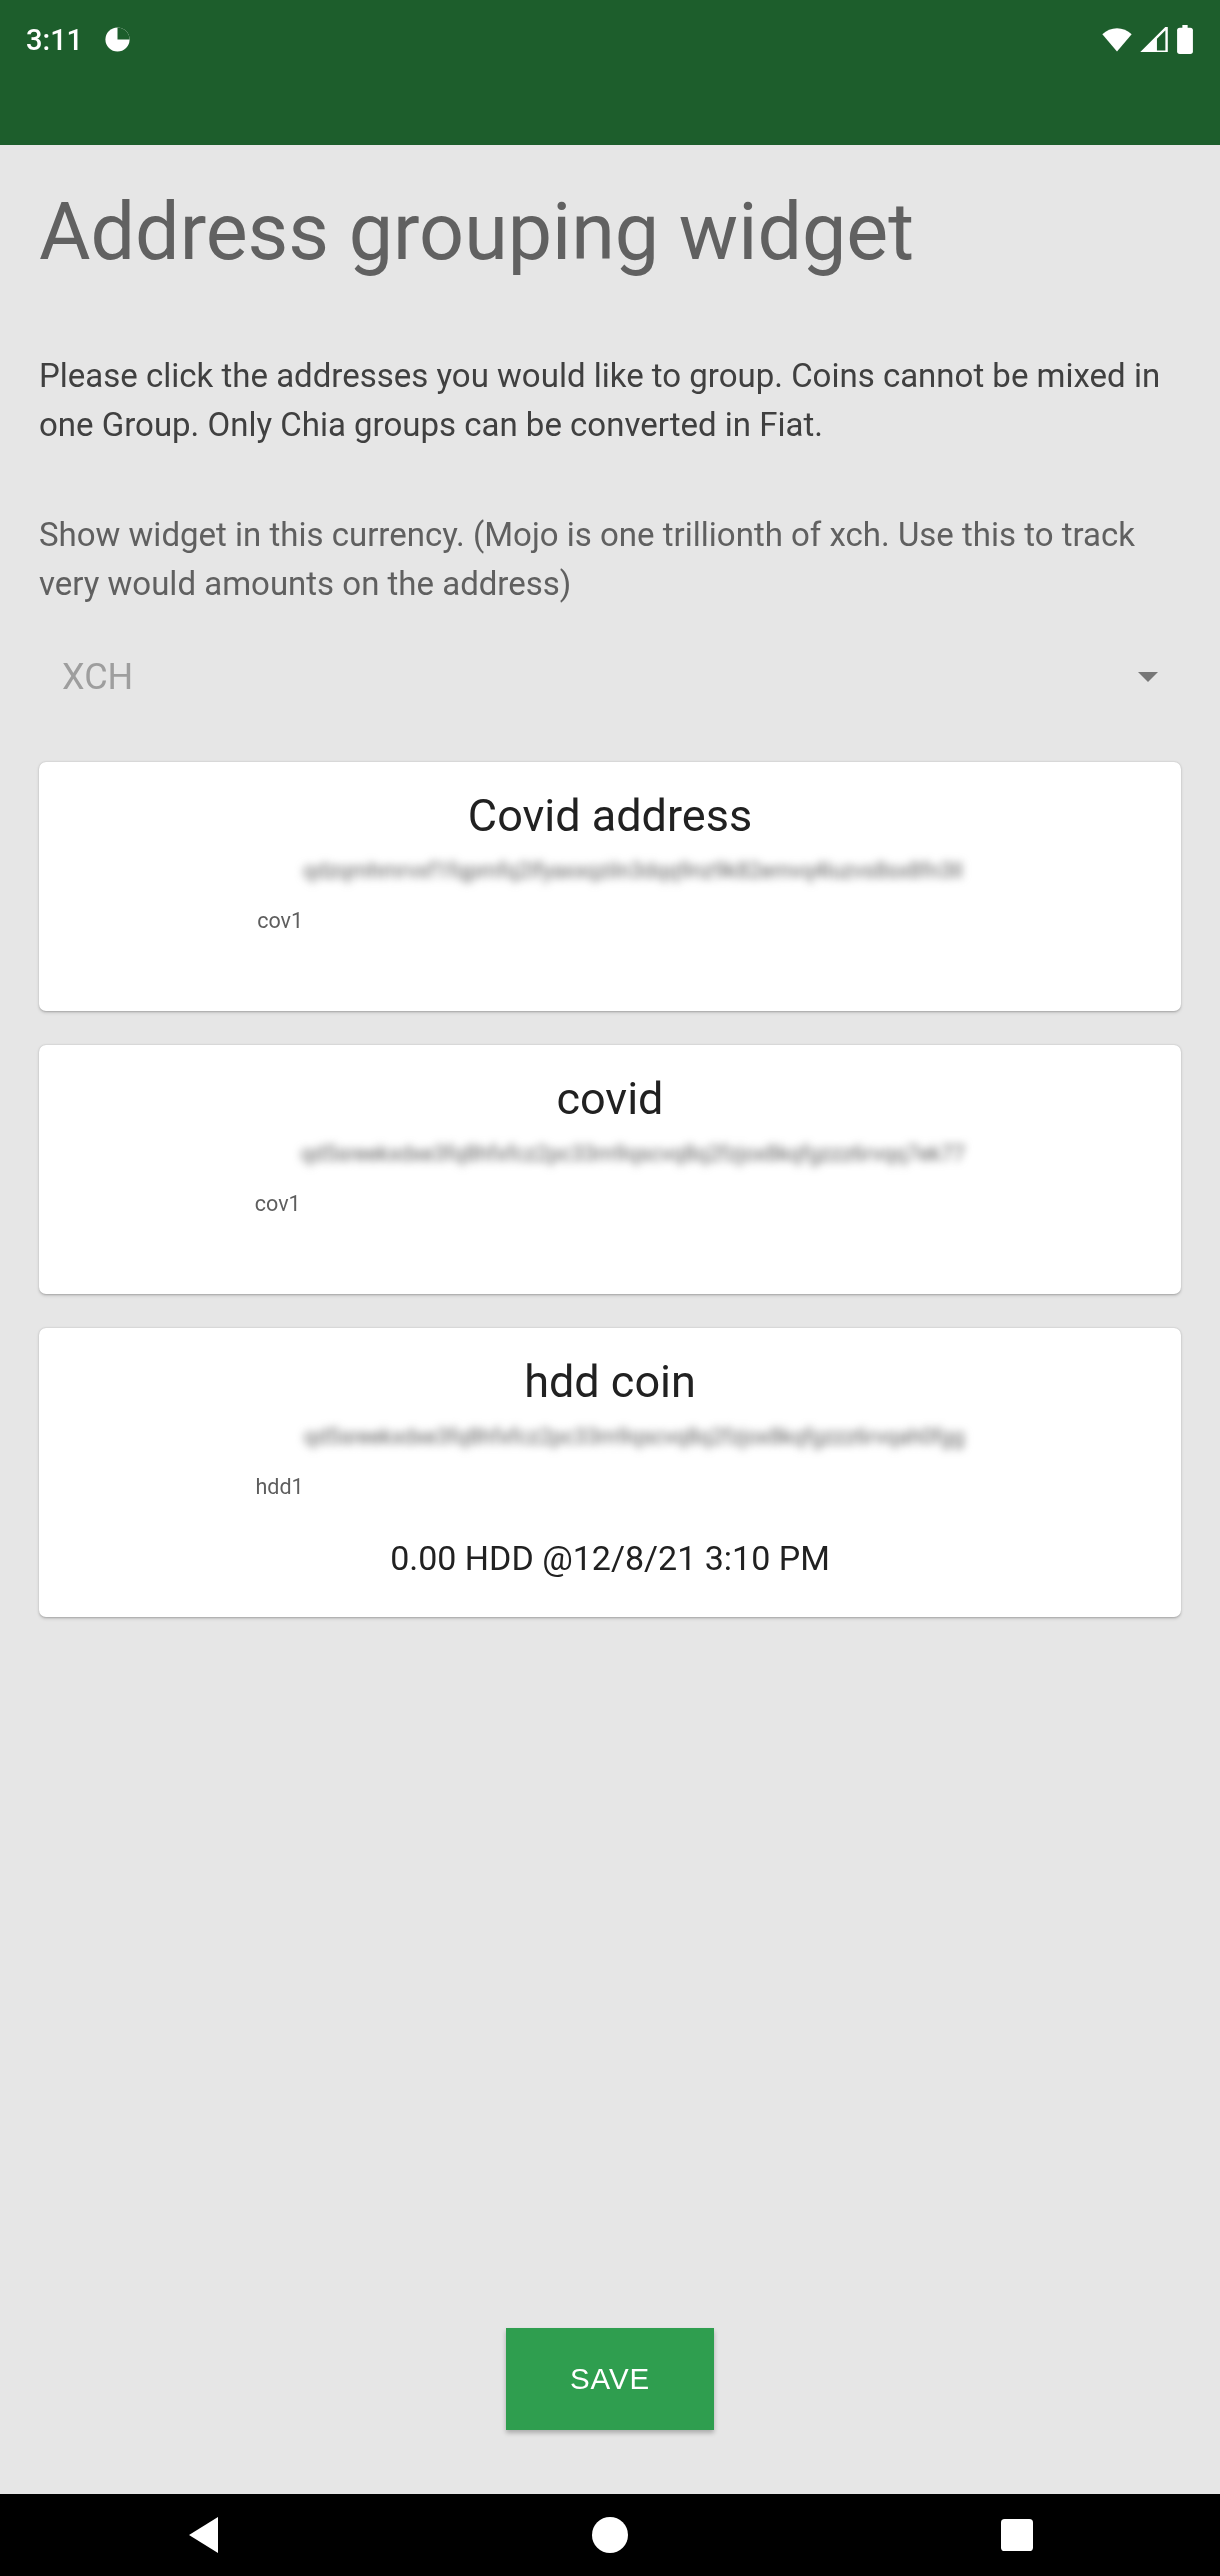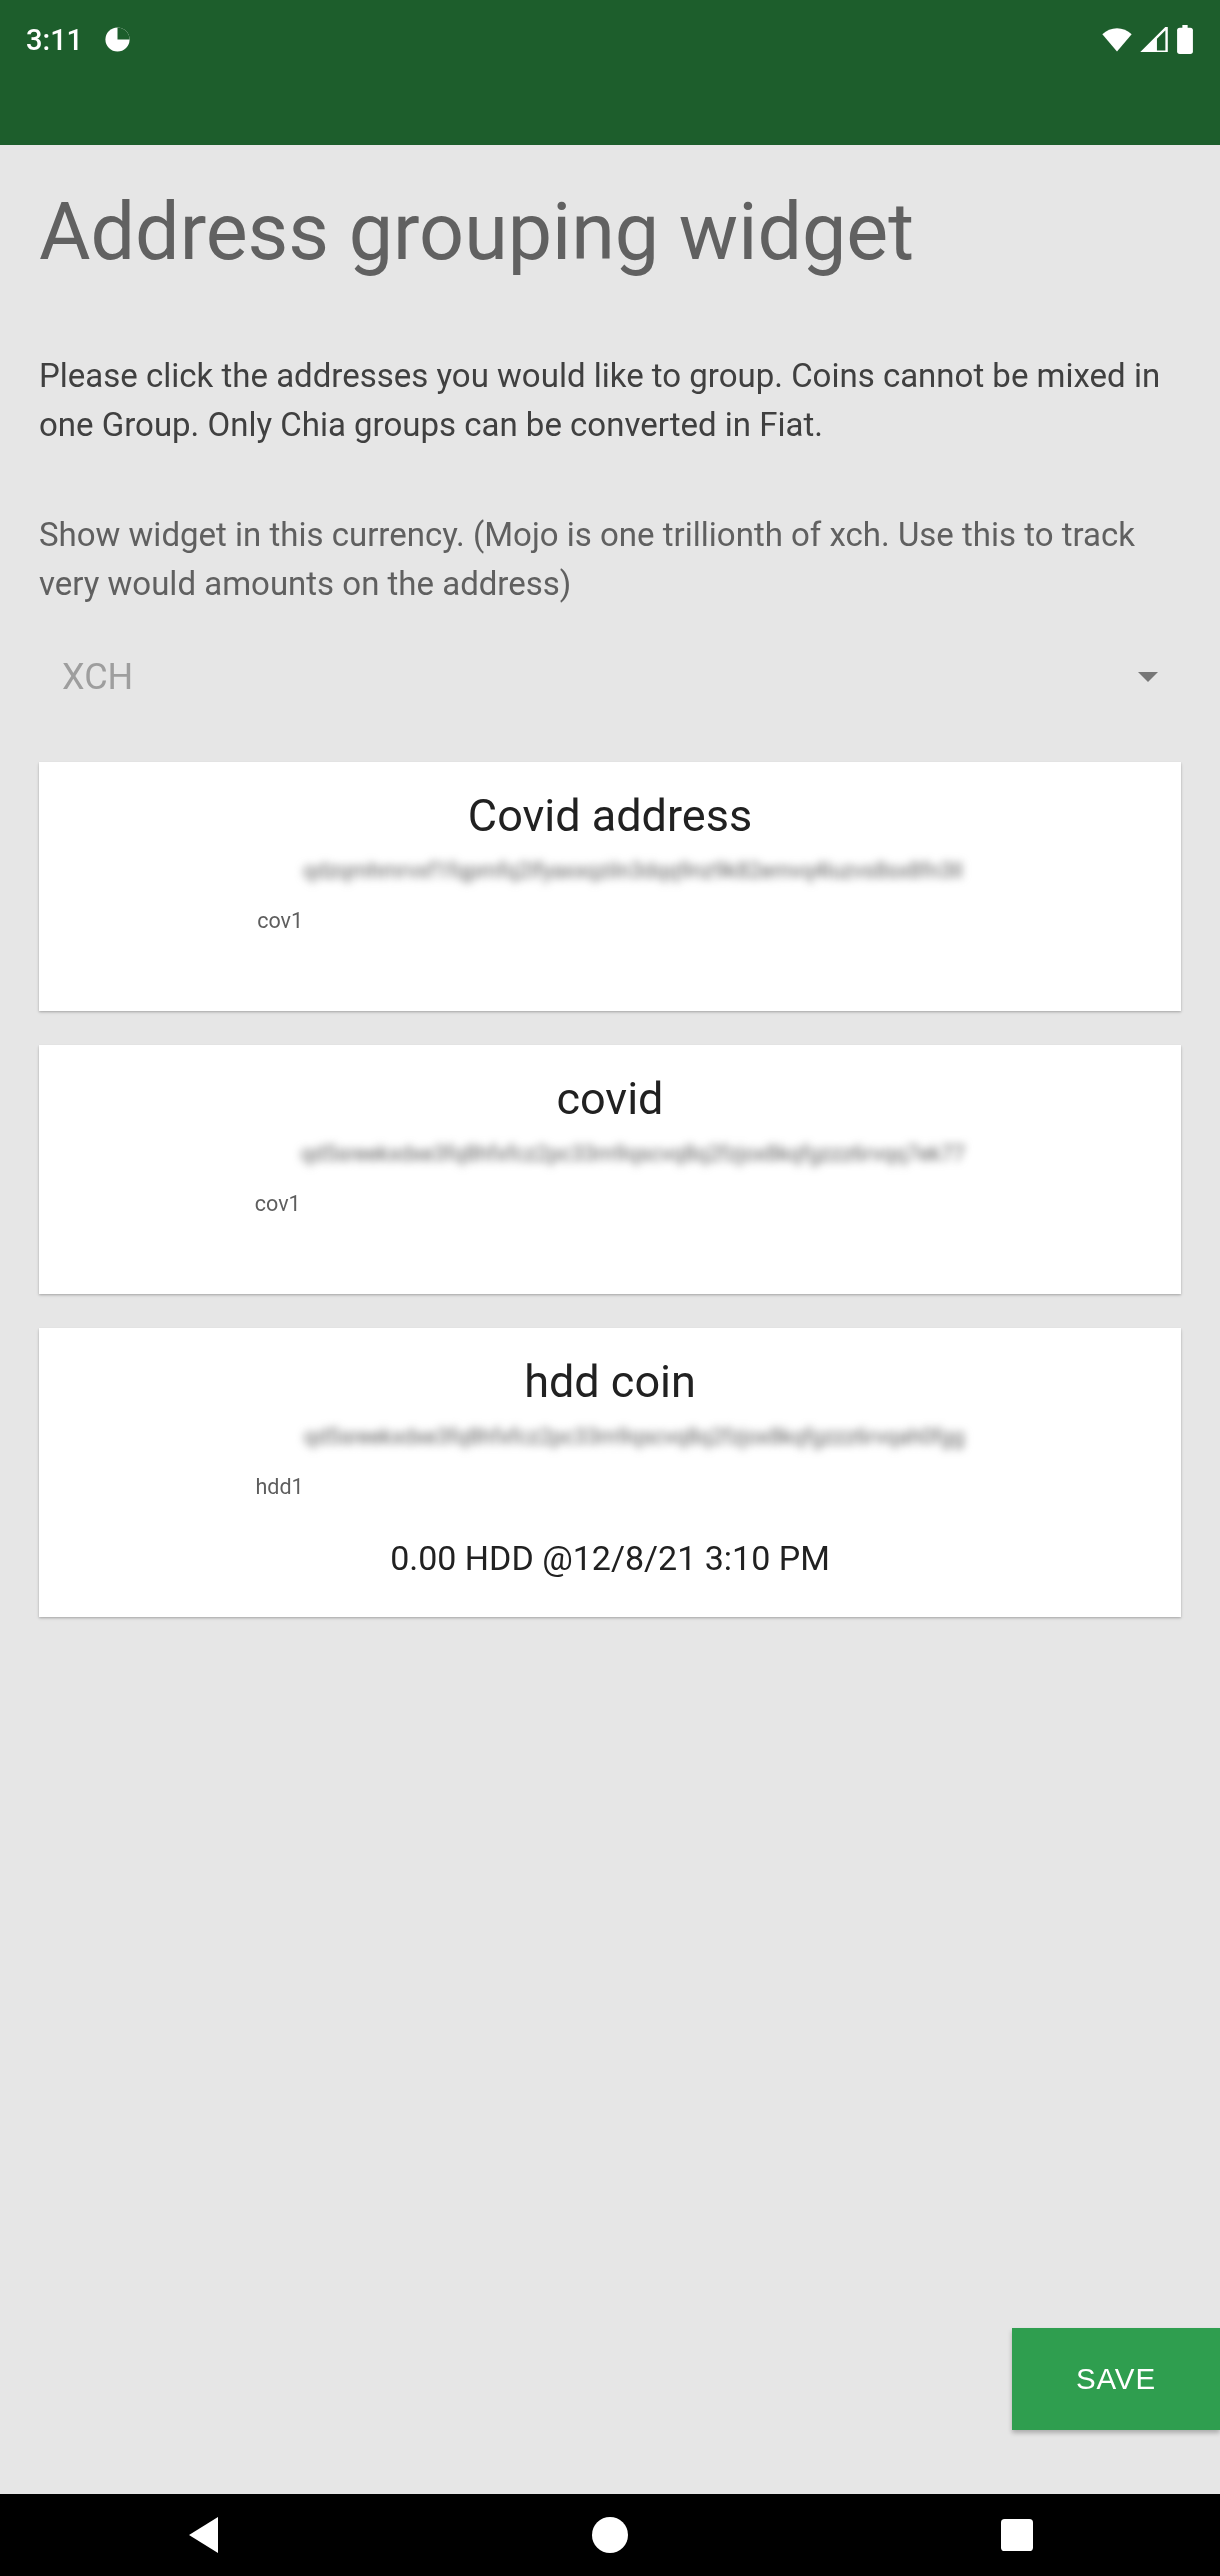--- a/index.html
+++ b/index.html
@@ -67,21 +67,21 @@
     .select-value { font-size: 36px; color: #9e9e9e; }
     .select-caret {
       width: 0; height: 0;
       border-left: 10.7px solid transparent;
       border-right: 10.7px solid transparent;
       border-top: 10.7px solid #777;
     }
     .cards { display: flex; flex-direction: column; gap: 34px; }
     .card {
       background: #fff;
-      border-radius: 0;
+      border-radius: 7px;
       box-shadow: 0 1.8px 3.6px rgba(0,0,0,0.12), 0 0.9px 1.8px rgba(0,0,0,0.18);
       padding: 27px 18px 39px 18px;
       text-align: center;
     }
     .card-title { font-size: 45px; color: #212121; margin-bottom: 16px; }
     .card-addr {
       font-size: 21.5px;
       color: #5e5e5e;
       white-space: nowrap;
       overflow: hidden;
@@ -100,21 +100,21 @@
       white-space: nowrap;
     }
     .card-balance { font-size: 34px; color: #212121; }
     .card-partial { padding-bottom: 0; }
     .card-partial .card-title { margin-bottom: 0; }
     .save-row {
       position: absolute;
       left: 0; right: 0;
       bottom: 64px;
       display: flex;
-      justify-content: flex-end;
+      justify-content: center;
     }
     .save-btn {
       background: #2f9e4f;
       color: #fff;
       font-size: 29.5px;
       font-weight: 500;
       letter-spacing: 0.9px;
       border: none;
       padding: 34px 64px;
       box-shadow: 0 2.7px 4.5px rgba(0,0,0,0.25);

